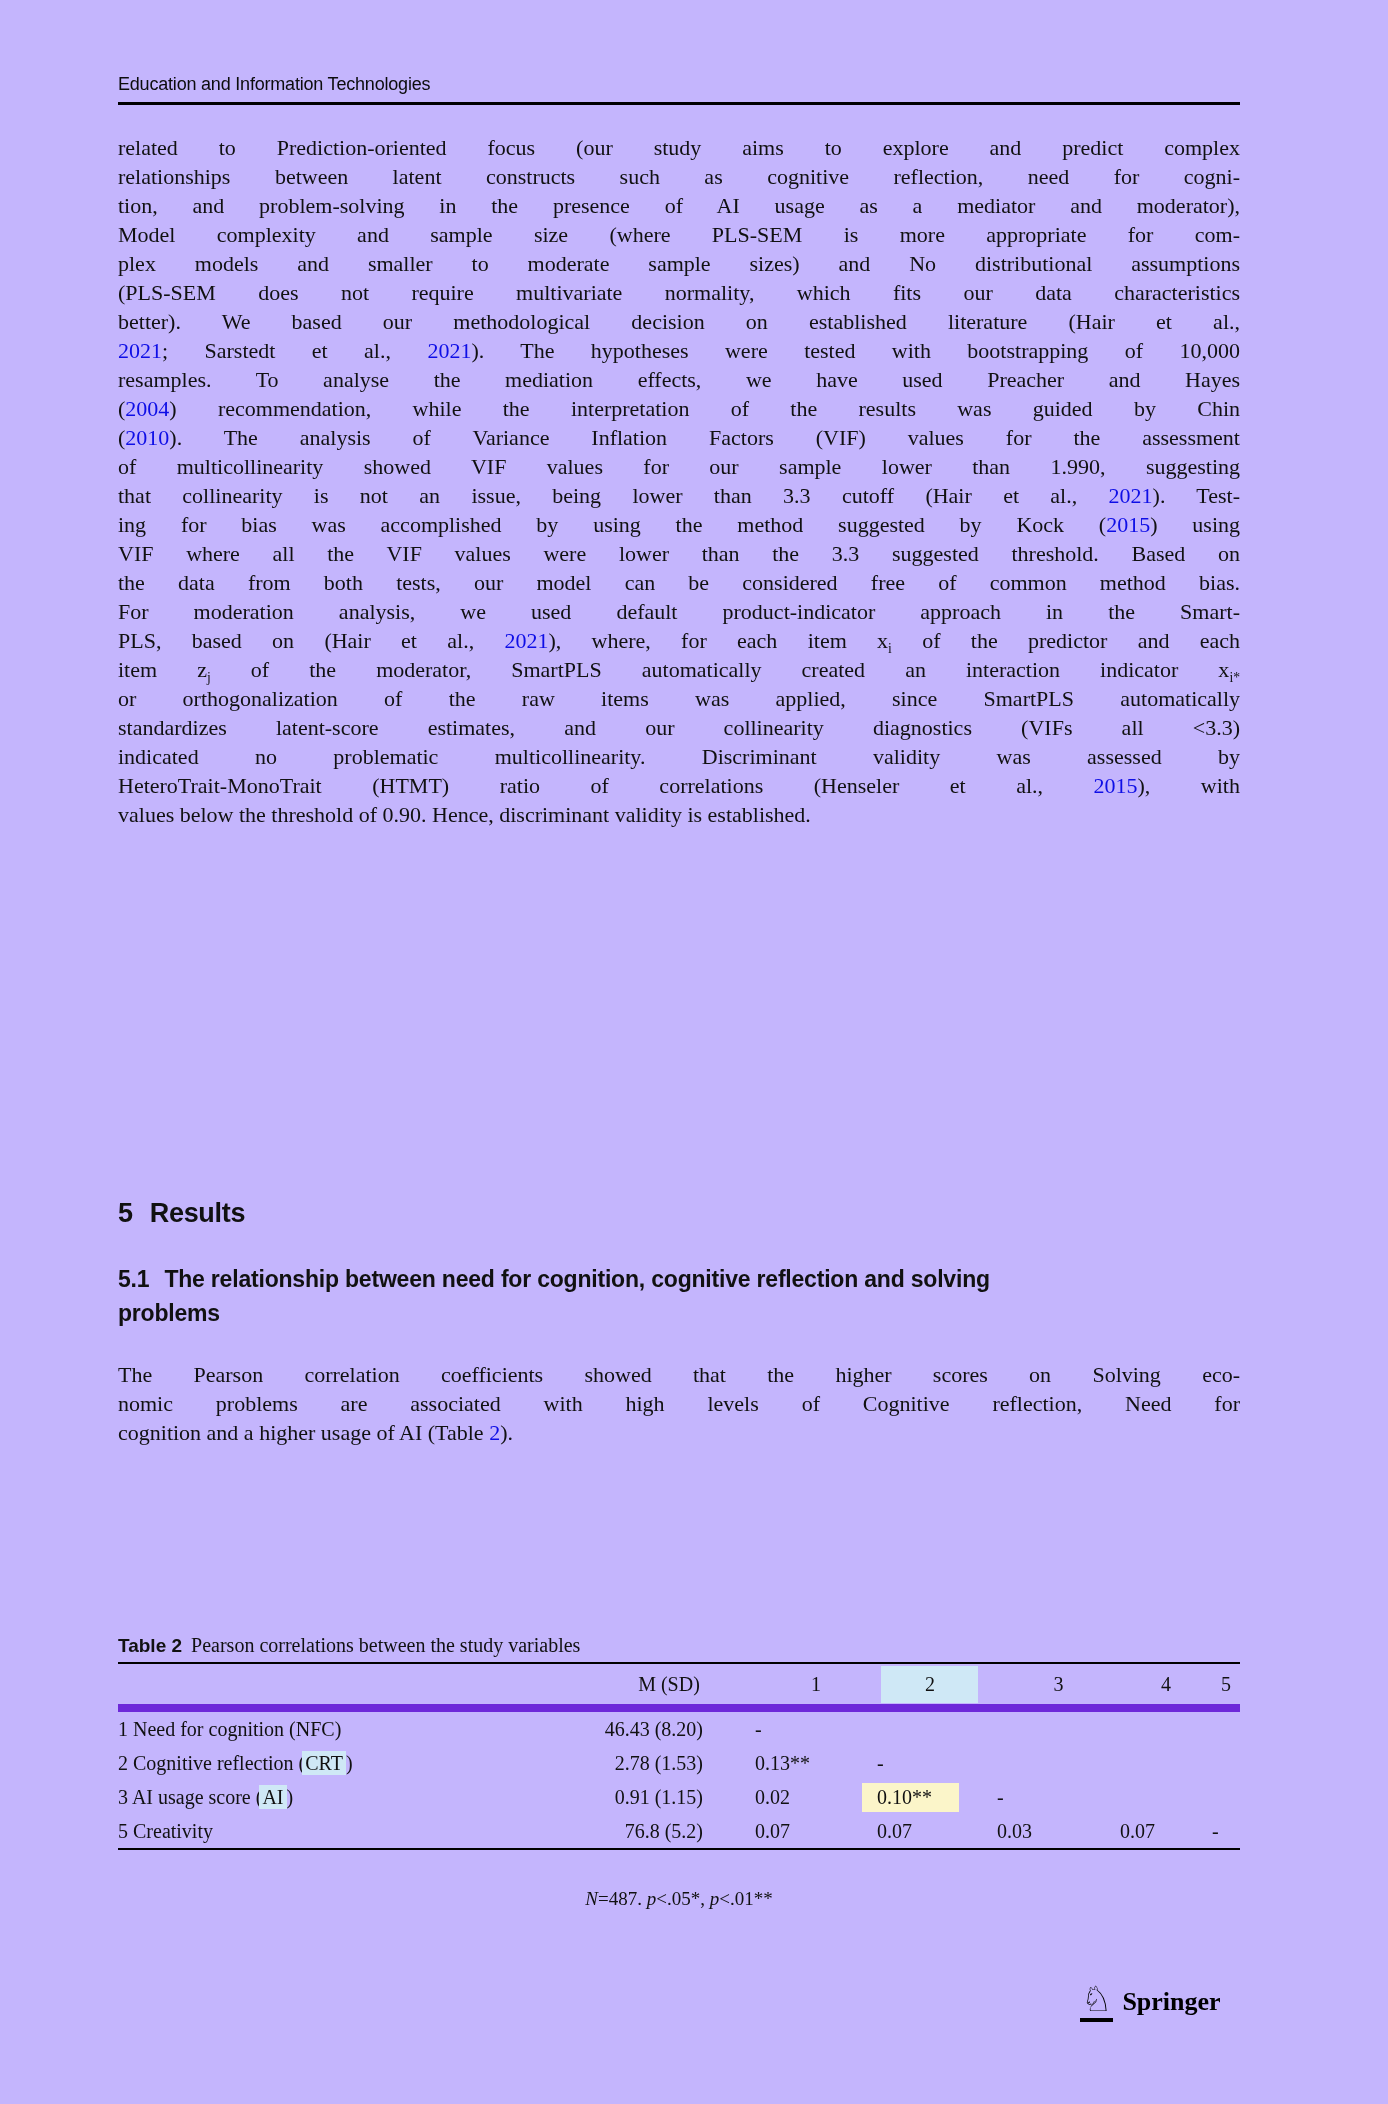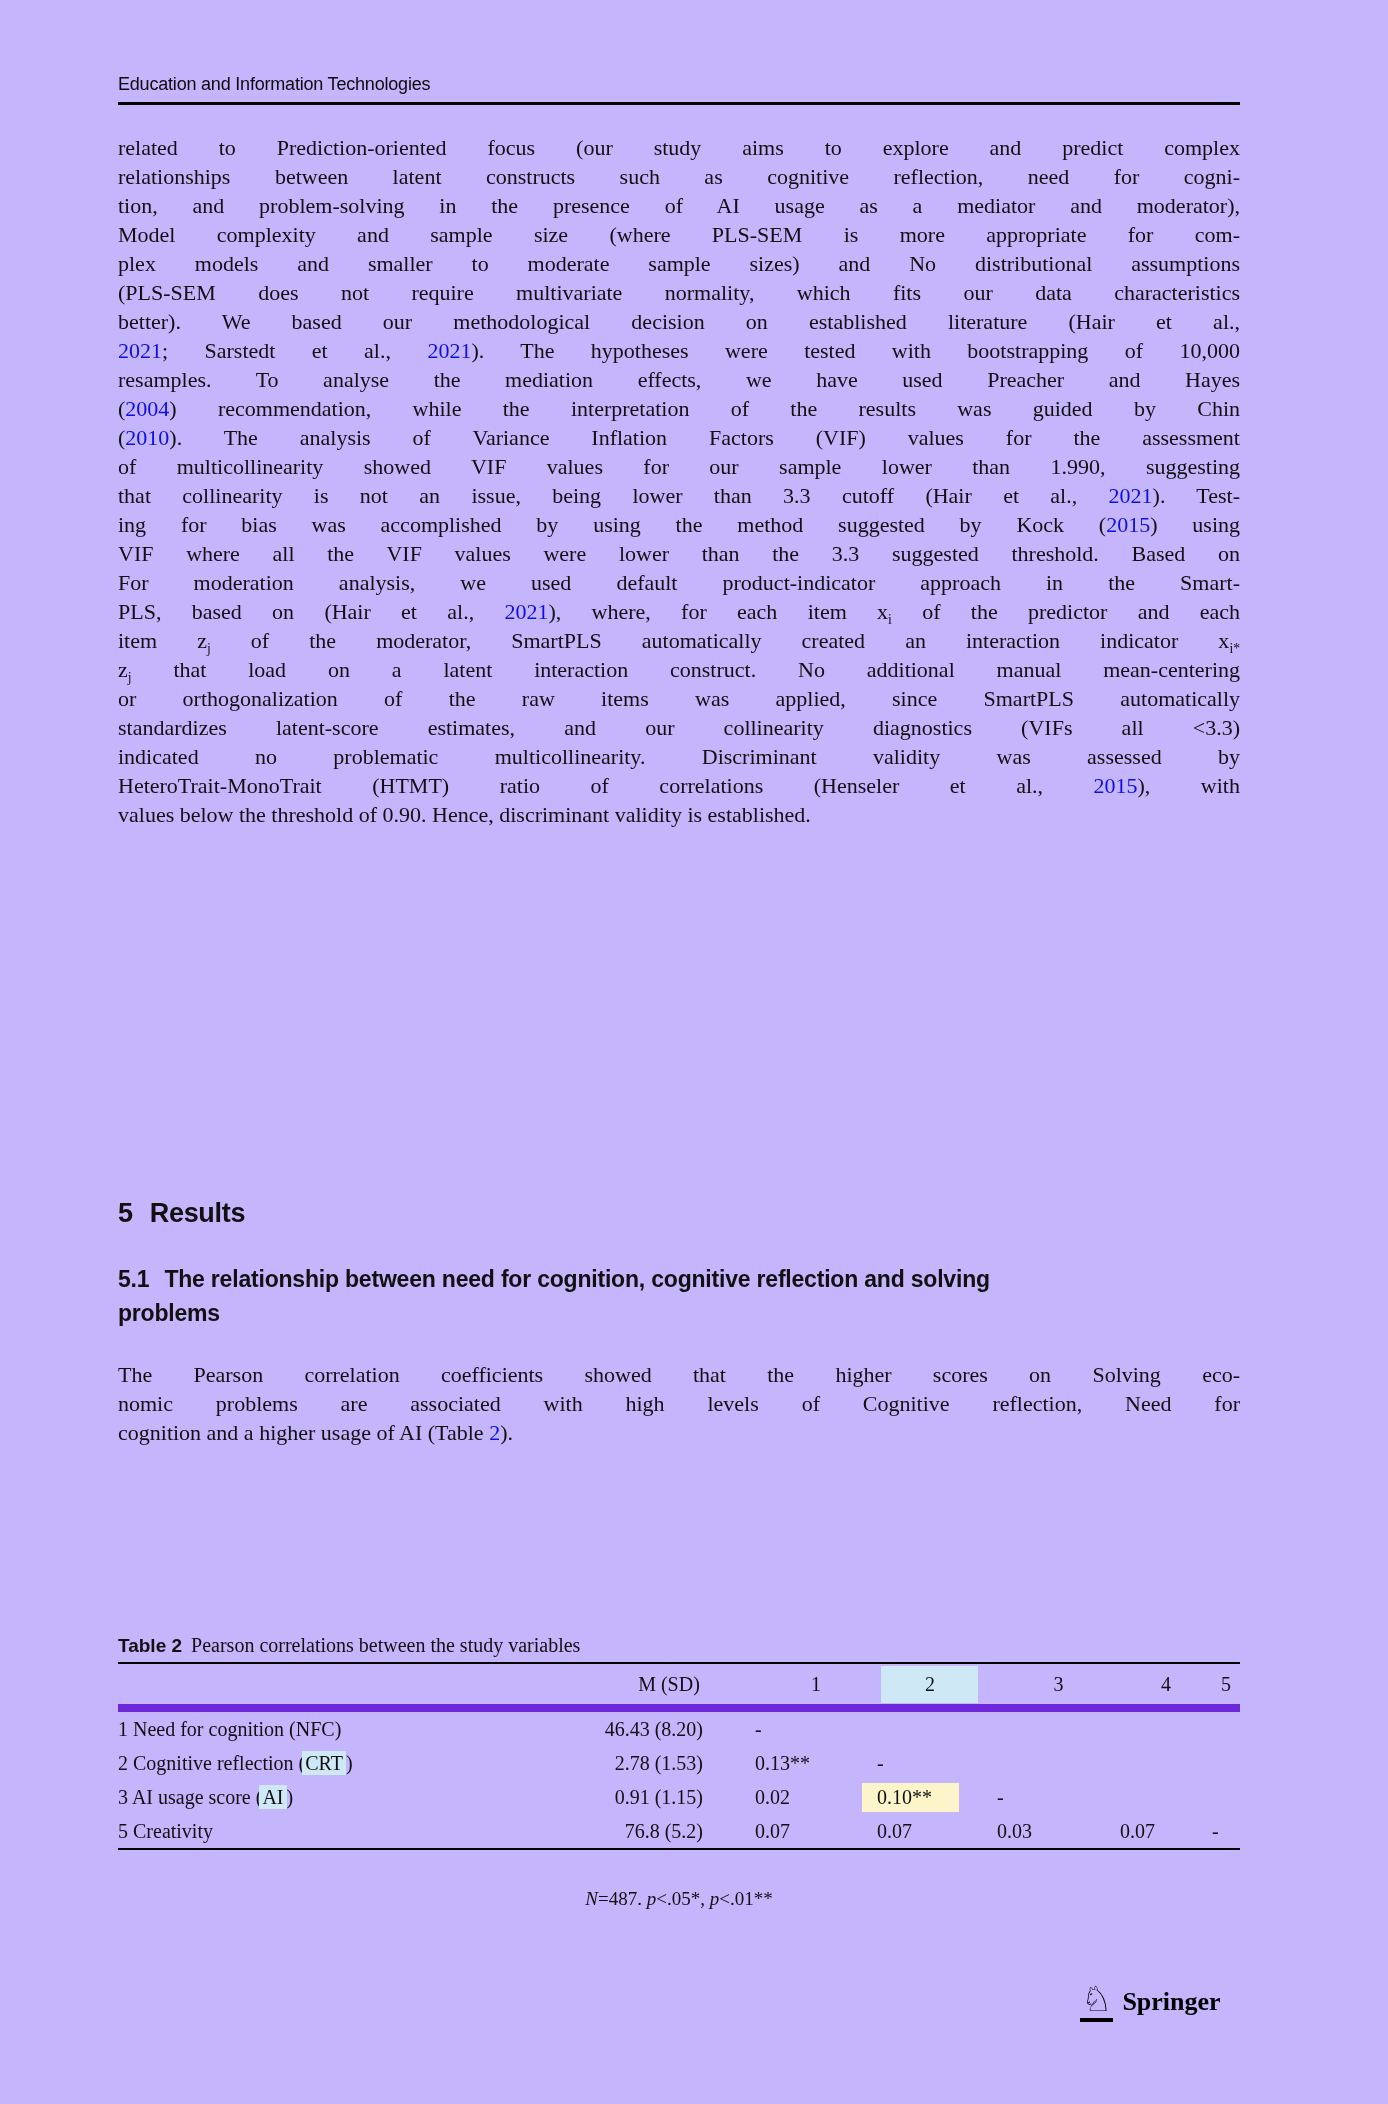--- a/index.html
+++ b/index.html
@@ -91,24 +91,24 @@
       <div class="tline"><span>(PLS-SEM does not require multivariate normality, which fits our data characteristics</span></div>
       <div class="tline"><span>better). We based our methodological decision on established literature (Hair et al.,</span></div>
       <div class="tline"><span class="cite">2021</span><span>; Sarstedt et al., </span><span class="cite">2021</span><span>). The hypotheses were tested with bootstrapping of 10,000</span></div>
       <div class="tline"><span>resamples. To analyse the mediation effects, we have used Preacher and Hayes</span></div>
       <div class="tline"><span>(</span><span class="cite">2004</span><span>) recommendation, while the interpretation of the results was guided by Chin</span></div>
       <div class="tline"><span>(</span><span class="cite">2010</span><span>). The analysis of Variance Inflation Factors (VIF) values for the assessment</span></div>
       <div class="tline"><span>of multicollinearity showed VIF values for our sample lower than 1.990, suggesting</span></div>
       <div class="tline"><span>that collinearity is not an issue, being lower than 3.3 cutoff (Hair et al., </span><span class="cite">2021</span><span>). Test-</span></div>
       <div class="tline"><span>ing for bias was accomplished by using the method suggested by Kock (</span><span class="cite">2015</span><span>) using</span></div>
       <div class="tline"><span>VIF where all the VIF values were lower than the 3.3 suggested threshold. Based on</span></div>
+      <div class="tline"><span>the data from both tests, our model can be considered free of common method bias.</span></div>
       <div class="tline"><span>For moderation analysis, we used default product-indicator approach in the Smart-</span></div>
       <div class="tline"><span>PLS, based on (Hair et al., </span><span class="cite">2021</span><span>), where, for each item x</span><sub>i</sub><span> of the predictor and each</span></div>
       <div class="tline"><span>item z</span><sub>j</sub><span> of the moderator, SmartPLS automatically created an interaction indicator x</span><sub>i*</sub></div>
-      <div class="tline"><span>z</span><sub>j</sub><span> that load on a latent interaction construct. No additional manual mean-centering</span></div>
       <div class="tline"><span>or orthogonalization of the raw items was applied, since SmartPLS automatically</span></div>
       <div class="tline"><span>standardizes latent-score estimates, and our collinearity diagnostics (VIFs all &lt;3.3)</span></div>
       <div class="tline"><span>indicated no problematic multicollinearity. Discriminant validity was assessed by</span></div>
       <div class="tline"><span>HeteroTrait-MonoTrait (HTMT) ratio of correlations (Henseler et al., </span><span class="cite">2015</span><span>), with</span></div>
       <div class="tline tlast"><span>values below the threshold of 0.90. Hence, discriminant validity is established.</span></div>
     </div>
 
   <div class="h1">
     <span class="hnum">5</span><span>Results</span>
   </div>

